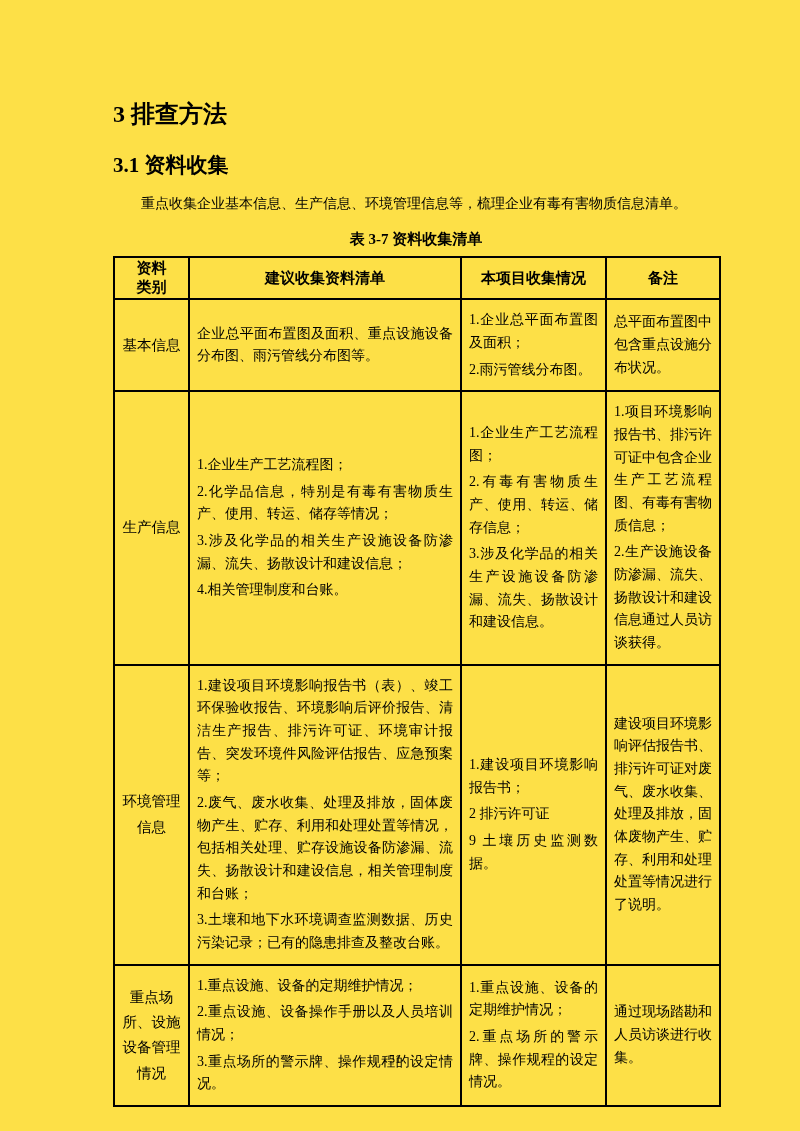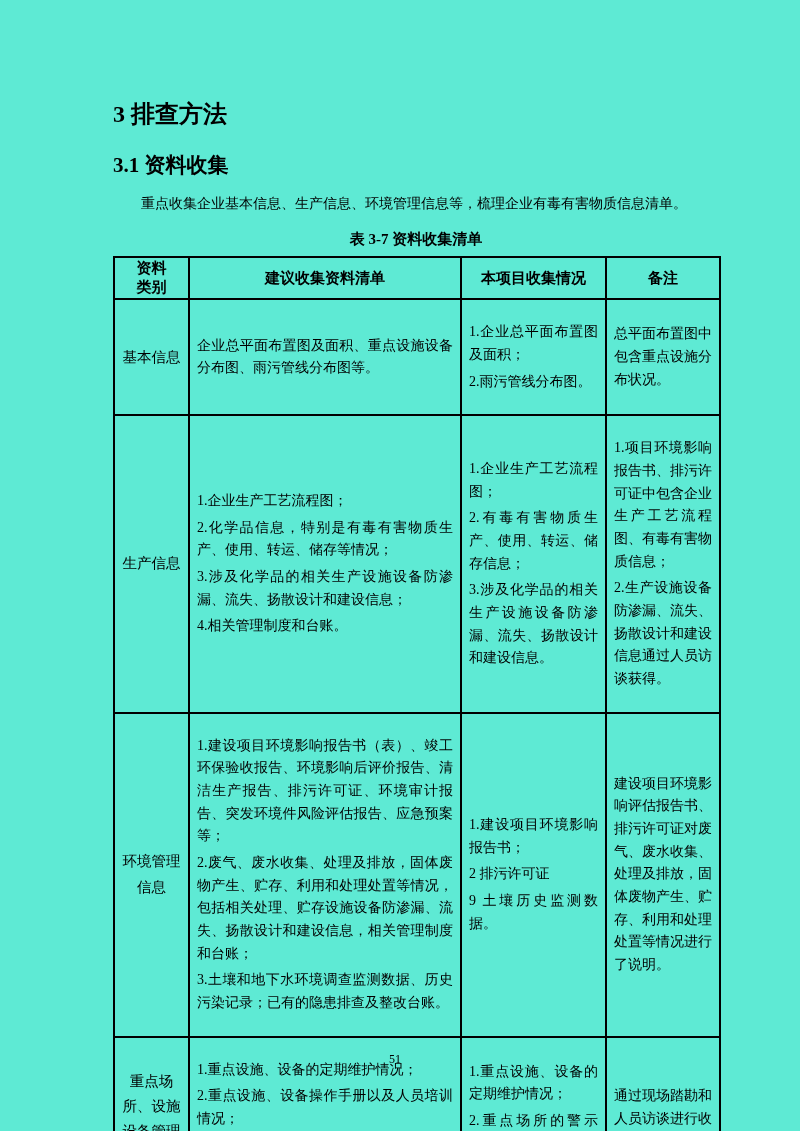--- a/index.html
+++ b/index.html
@@ -1,20 +1,20 @@
 <!DOCTYPE html>
 <html><head>
 <meta charset="utf-8">
 <style>
   html, body { margin: 0; padding: 0; background: #ffffff; }
   .page {
     position: relative;
     width: 800px;
     height: 1131px;
-    background: #5eead4;
+    background: #fde047;
     color: #000000;
     font-family: "Liberation Serif", "DejaVu Serif", serif;
     overflow: hidden;
   }
   .content {
     position: absolute;
     left: 113px;
     top: 0;
     width: 606px;
   }
@@ -56,21 +56,21 @@
   }
   .data-table th {
     font-size: 15px;
     font-weight: bold;
     text-align: center;
     height: 27px;
     padding: 1px 18px;
   }
   .data-table td {
     font-size: 14px;
-    padding: 17px 7px;
+    padding: 5px 7px;
     vertical-align: middle;
     line-height: 1.62;
     text-align: justify;
   }
   .data-table td.cat {
     text-align: center;
     padding: 3px 3px;
     font-size: 14.5px;
     line-height: 1.75;
     font-family: Liberation Serif, serif;

